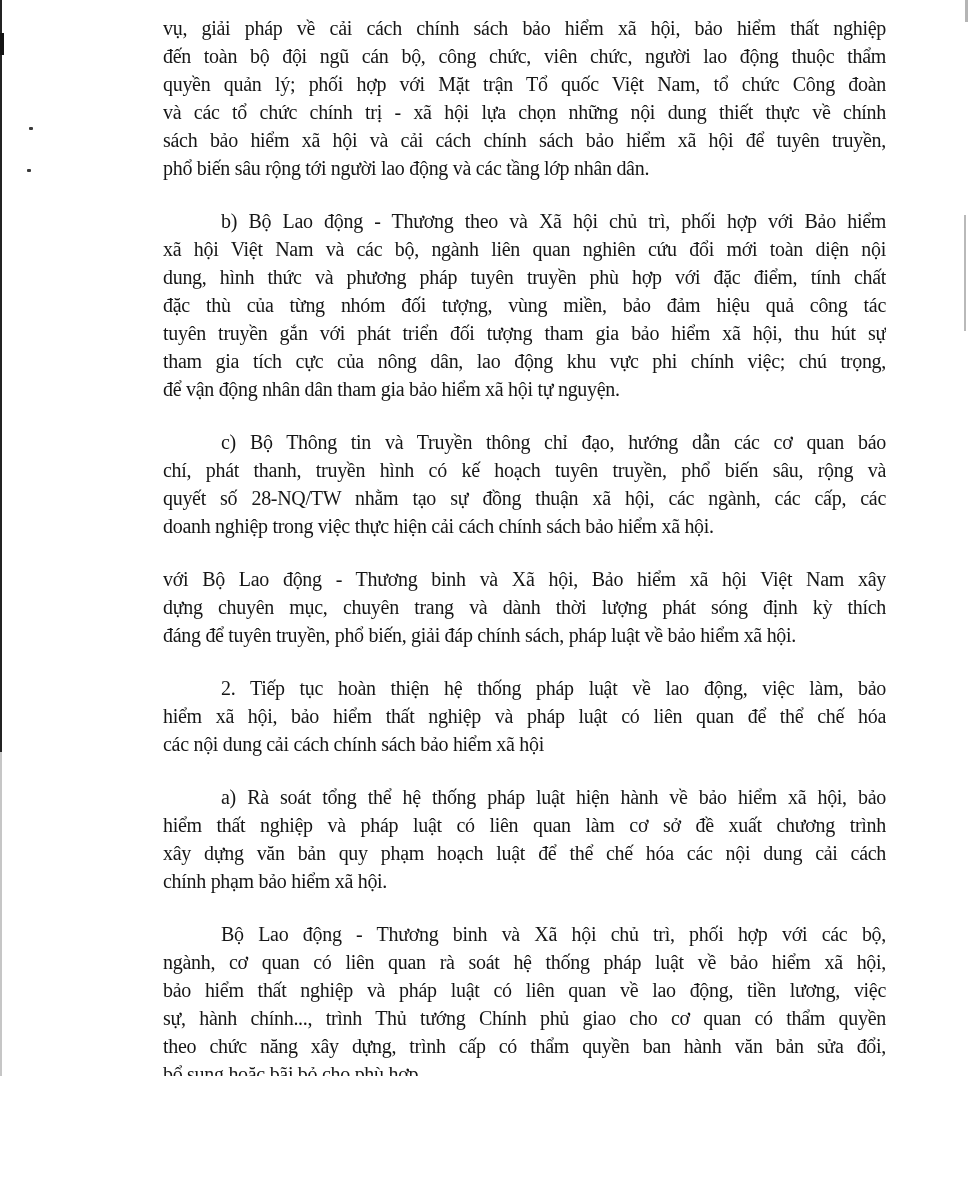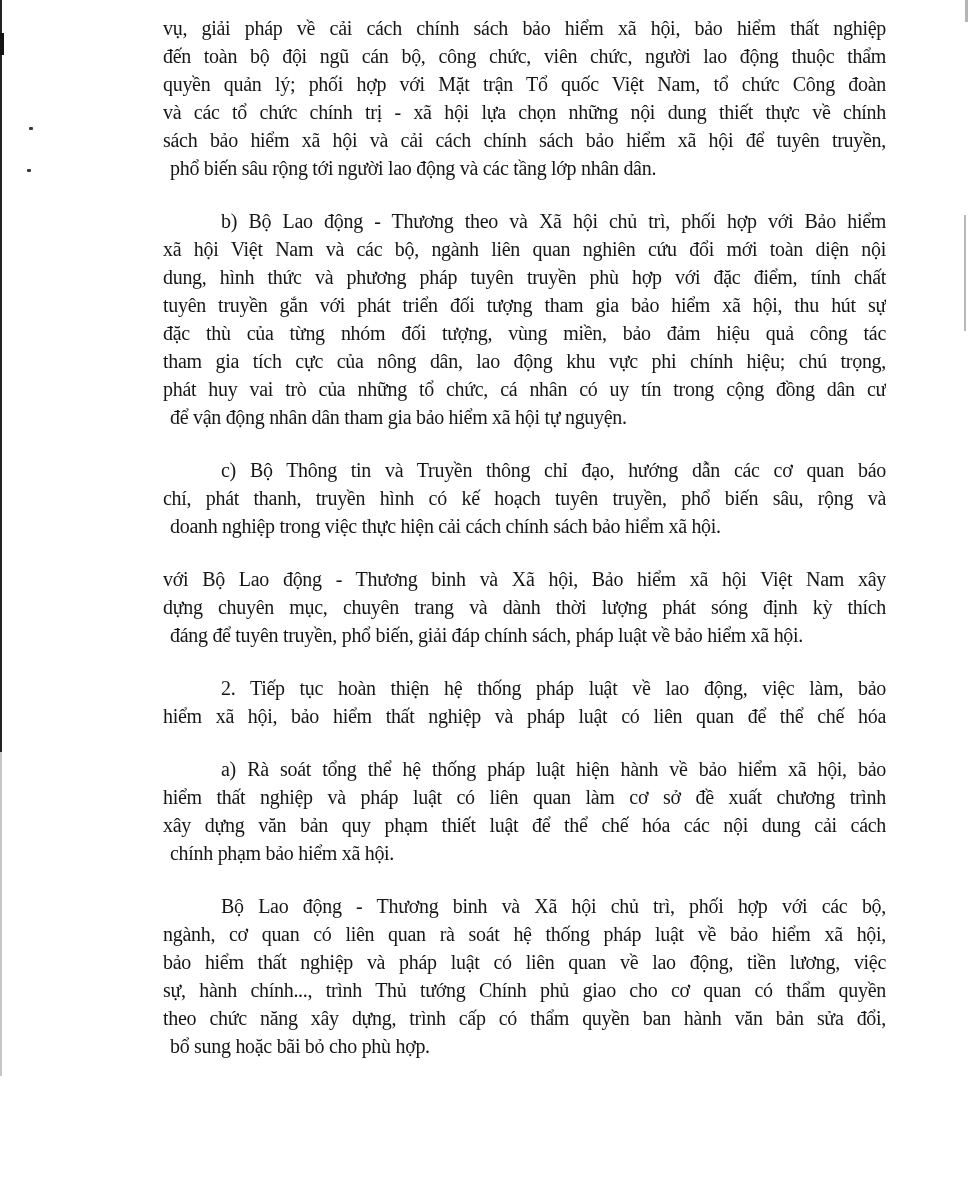--- a/index.html
+++ b/index.html
@@ -29,21 +29,20 @@
     font-size: 20px;
     line-height: 28px;
     height: 28px;
     overflow: hidden;
     letter-spacing: -0.3px;
     text-align: justify;
     text-align-last: justify;
   }
   .line.last {
     text-align-last: left;
-    margin-left: 7px;
   }
   .line.indent {
     text-indent: 58px;
   }
   
   .artifact {
     position: absolute;
   }
   .edge-left-dark   { left: 0;     top: 0;      width: 2px; height: 752px;  background: #232323; }
   .edge-left-blob   { left: 0;     top: 33px;   width: 4px; height: 22px;   background: #141414; }
@@ -74,44 +73,45 @@
         <div class="line">đến toàn bộ đội ngũ cán bộ, công chức, viên chức, người lao động thuộc thẩm</div>
         <div class="line">quyền quản lý; phối hợp với Mặt trận Tổ quốc Việt Nam, tổ chức Công đoàn</div>
         <div class="line">và các tổ chức chính trị - xã hội lựa chọn những nội dung thiết thực về chính</div>
         <div class="line">sách bảo hiểm xã hội và cải cách chính sách bảo hiểm xã hội để tuyên truyền,</div>
         <div class="line last">phổ biến sâu rộng tới người lao động và các tầng lớp nhân dân.</div>
       </div>
       <div class="para">
         <div class="line indent">b) Bộ Lao động - Thương theo và Xã hội chủ trì, phối hợp với Bảo hiểm</div>
         <div class="line">xã hội Việt Nam và các bộ, ngành liên quan nghiên cứu đổi mới toàn diện nội</div>
         <div class="line">dung, hình thức và phương pháp tuyên truyền phù hợp với đặc điểm, tính chất</div>
+        <div class="line">đặc thù của từng nhóm đối tượng, vùng miền, bảo đảm hiệu quả công tác</div>
         <div class="line">tuyên truyền gắn với phát triển đối tượng tham gia bảo hiểm xã hội, thu hút sự</div>
-        <div class="line">đặc thù của từng nhóm đối tượng, vùng miền, bảo đảm hiệu quả công tác</div>
-        <div class="line">tham gia tích cực của nông dân, lao động khu vực phi chính hiệu; chú trọng,</div>
-        <div class="line">phát huy vai trò của những tổ chức, cá nhân có uy tín trong cộng đồng dân cư</div>
+        <div class="line">tham gia tích cực của nông dân, lao động khu vực phi chính việc; chú trọng,</div>
         <div class="line last">để vận động nhân dân tham gia bảo hiểm xã hội tự nguyện.</div>
       </div>
       <div class="para">
         <div class="line indent">c) Bộ Thông tin và Truyền thông chỉ đạo, hướng dẫn các cơ quan báo</div>
         <div class="line">chí, phát thanh, truyền hình có kế hoạch tuyên truyền, phổ biến sâu, rộng và</div>
+        <div class="line">quyết số 28-NQ/TW nhằm tạo sự đồng thuận xã hội, các ngành, các cấp, các</div>
         <div class="line last">doanh nghiệp trong việc thực hiện cải cách chính sách bảo hiểm xã hội.</div>
       </div>
       <div class="para">
         <div class="line">với Bộ Lao động - Thương binh và Xã hội, Bảo hiểm xã hội Việt Nam xây</div>
         <div class="line">dựng chuyên mục, chuyên trang và dành thời lượng phát sóng định kỳ thích</div>
         <div class="line last">đáng để tuyên truyền, phổ biến, giải đáp chính sách, pháp luật về bảo hiểm xã hội.</div>
       </div>
       <div class="para">
         <div class="line indent">2. Tiếp tục hoàn thiện hệ thống pháp luật về lao động, việc làm, bảo</div>
         <div class="line">hiểm xã hội, bảo hiểm thất nghiệp và pháp luật có liên quan để thể chế hóa</div>
+        <div class="line last">các nội dung cải cách chính sách bảo hiểm xã hội</div>
       </div>
       <div class="para">
         <div class="line indent">a) Rà soát tổng thể hệ thống pháp luật hiện hành về bảo hiểm xã hội, bảo</div>
         <div class="line">hiểm thất nghiệp và pháp luật có liên quan làm cơ sở đề xuất chương trình</div>
-        <div class="line">xây dựng văn bản quy phạm thiết luật để thể chế hóa các nội dung cải cách</div>
+        <div class="line">xây dựng văn bản quy phạm hoạch luật để thể chế hóa các nội dung cải cách</div>
         <div class="line last">chính phạm bảo hiểm xã hội.</div>
       </div>
       <div class="para">
         <div class="line indent">Bộ Lao động - Thương binh và Xã hội chủ trì, phối hợp với các bộ,</div>
         <div class="line">ngành, cơ quan có liên quan rà soát hệ thống pháp luật về bảo hiểm xã hội,</div>
         <div class="line">bảo hiểm thất nghiệp và pháp luật có liên quan về lao động, tiền lương, việc</div>
         <div class="line">sự, hành chính..., trình Thủ tướng Chính phủ giao cho cơ quan có thẩm quyền</div>
         <div class="line">theo chức năng xây dựng, trình cấp có thẩm quyền ban hành văn bản sửa đổi,</div>
         <div class="line last">bổ sung hoặc bãi bỏ cho phù hợp.</div>
       </div>

